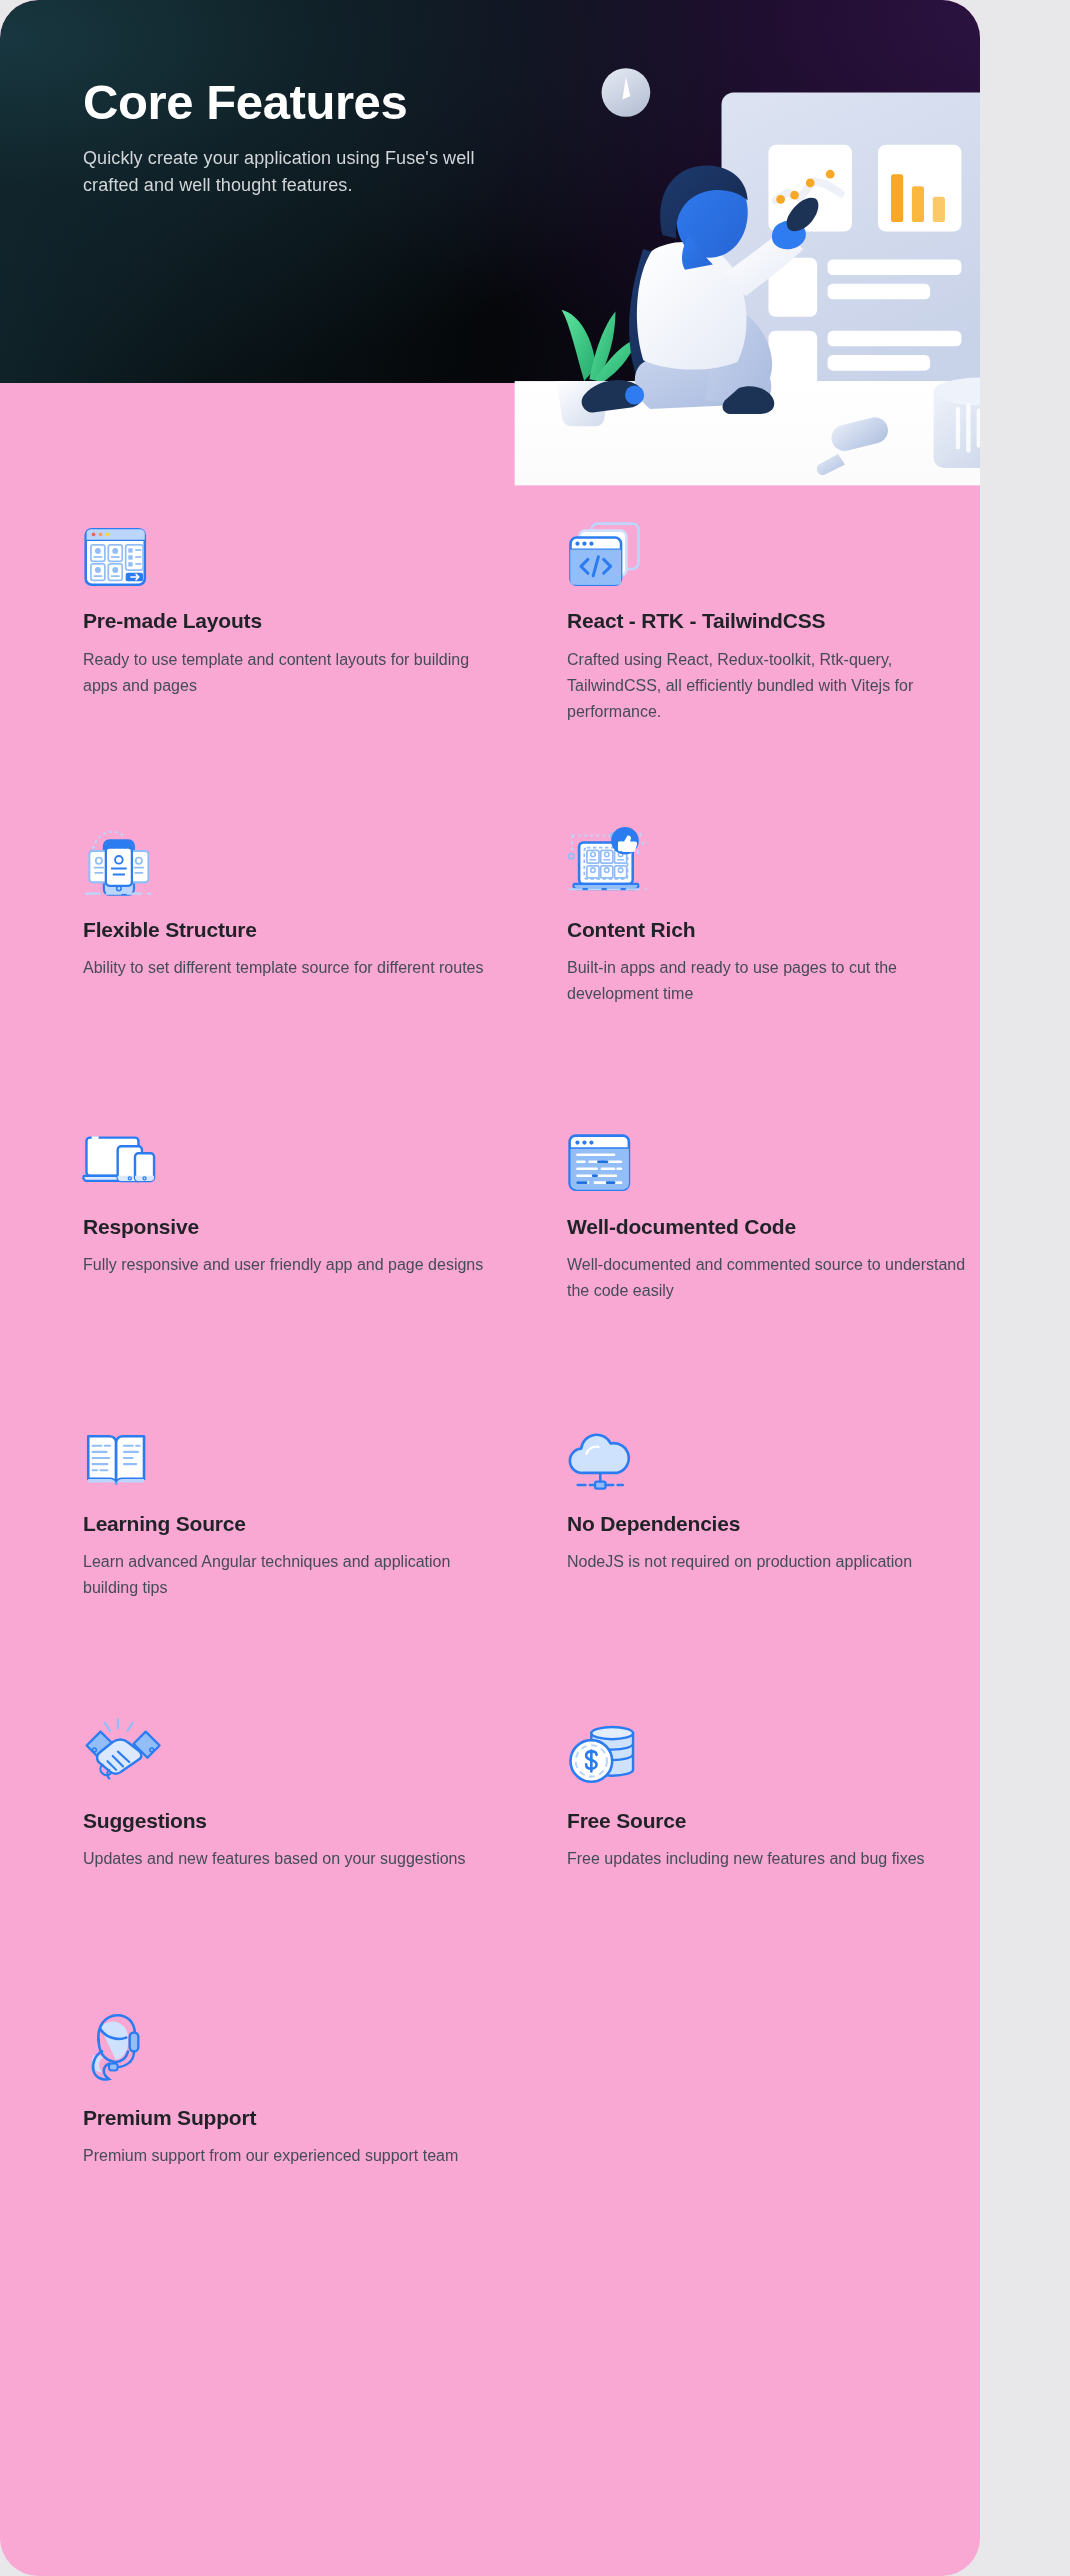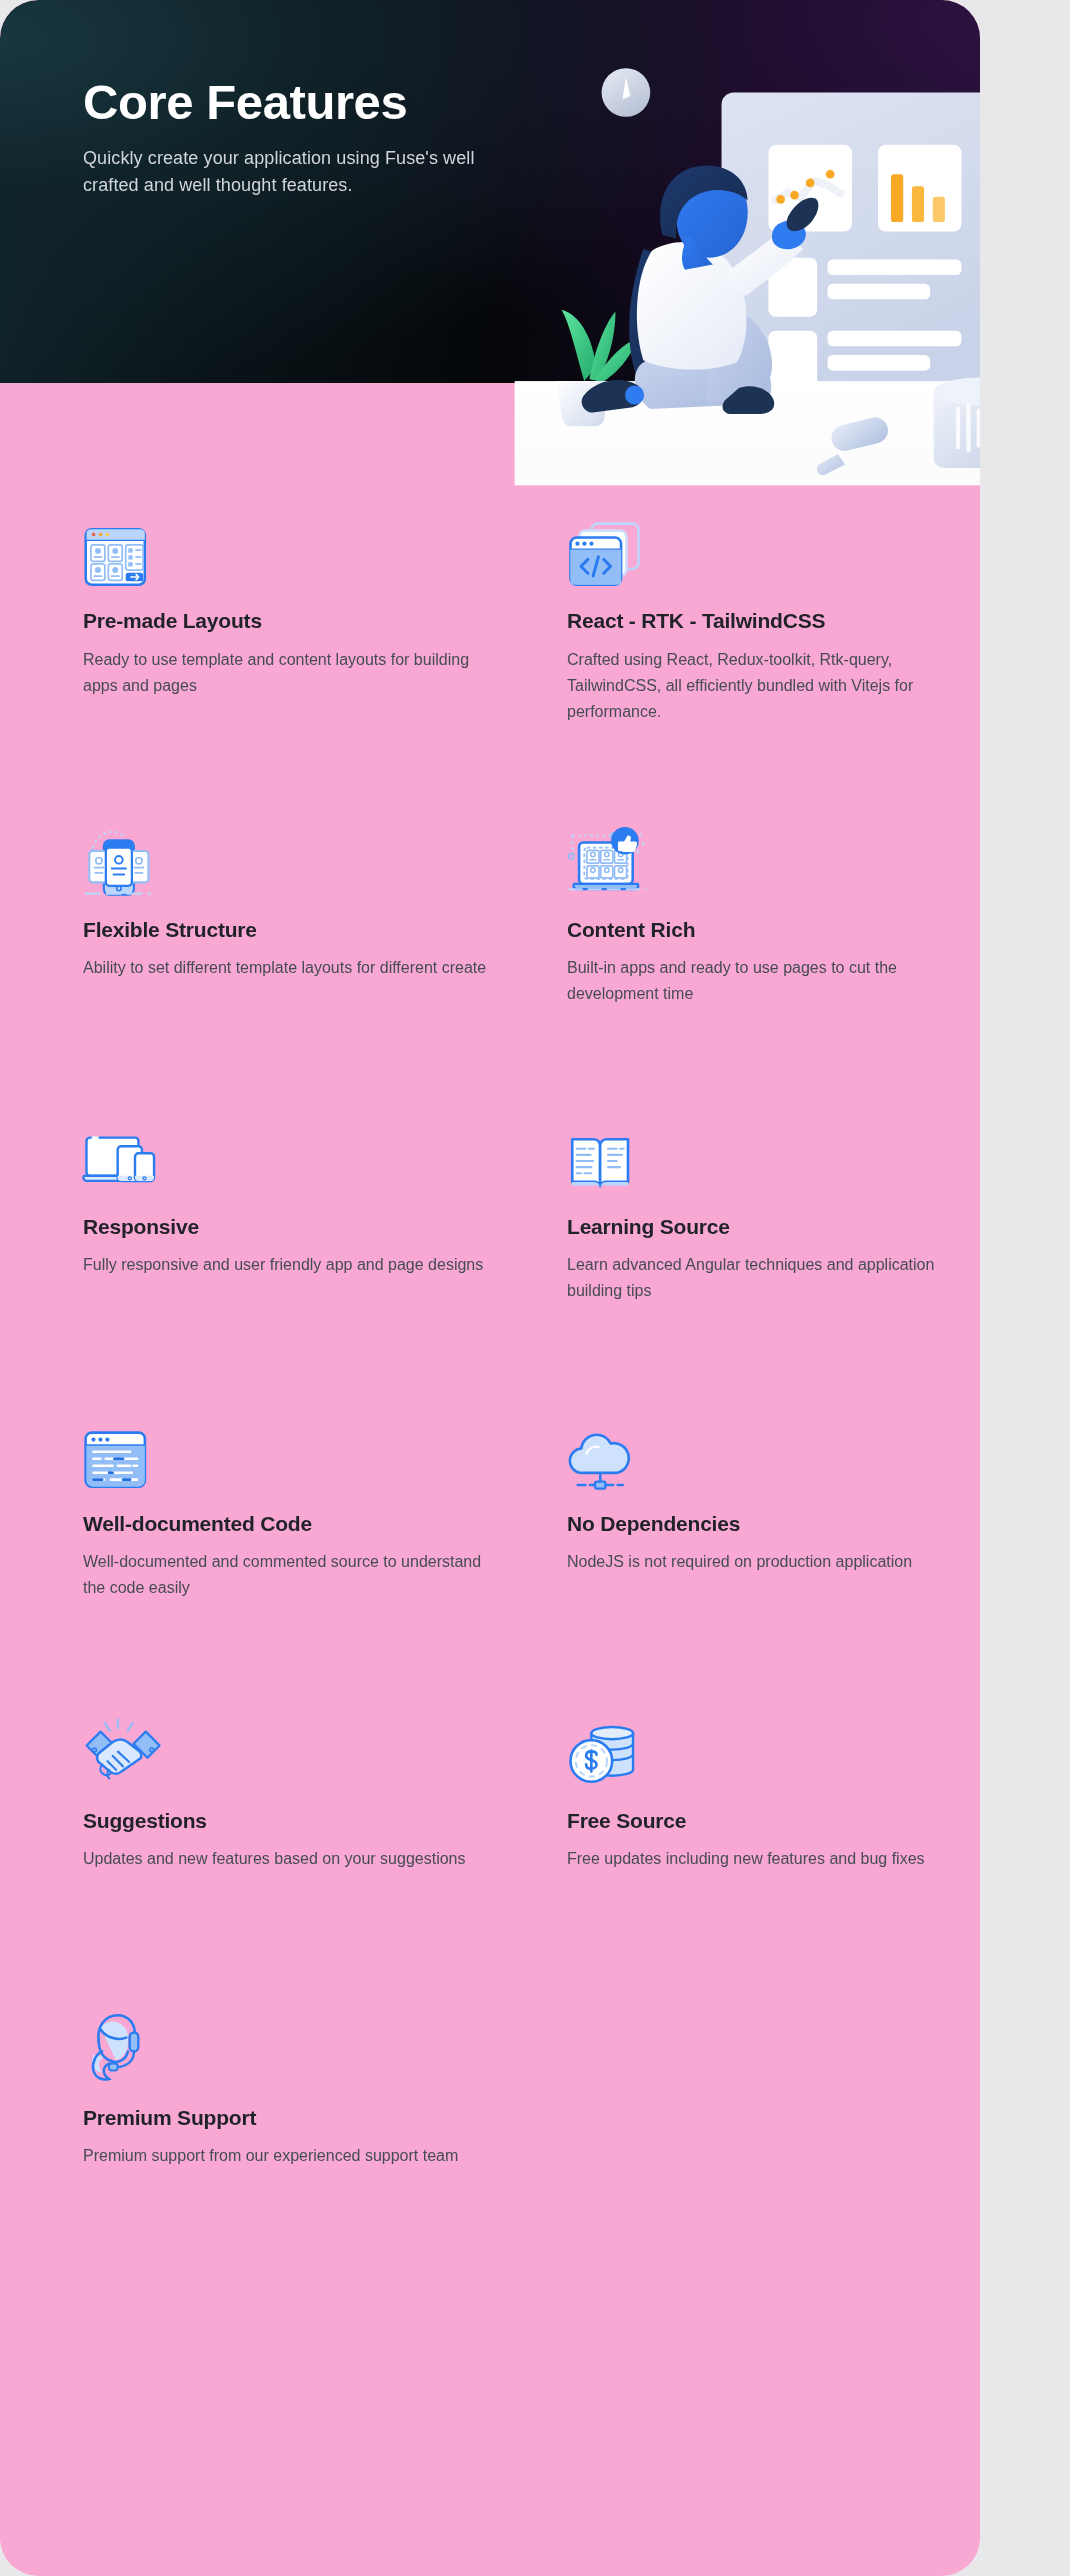--- a/index.html
+++ b/index.html
@@ -278,21 +278,21 @@
             <rect x="53" y="30" width="22" height="36" rx="4" fill="#ffffff" stroke="#93bdf7" stroke-width="2.4"></rect>
             <circle cx="64" cy="41" r="3.6" fill="none" stroke="#93bdf7" stroke-width="2"></circle>
             <path d="M58 49 h12 M59 55 h10" stroke="#93bdf7" stroke-width="2"></path>
             <rect x="26" y="26" width="30" height="44" rx="4" fill="#ffffff" stroke="#2b7cf0" stroke-width="2.6"></rect>
             <circle cx="41" cy="40" r="4.4" fill="none" stroke="#2b7cf0" stroke-width="2.2"></circle>
             <path d="M32 50 h18 M34 57 h14" stroke="#2b7cf0" stroke-width="2.2"></path>
             <path d="M2 79 h76" stroke="#bcd6fb" stroke-width="2.4" stroke-dasharray="18 6"></path>
           </svg>
         </div>
         <div class="card-title">Flexible Structure</div>
-        <div class="card-desc">Ability to set different template layouts for different create</div>
+        <div class="card-desc">Ability to set different template source for different routes</div>
       </div>
 
       <div class="card">
         <div class="card-icon">
           <svg width="83" height="73" viewBox="0 0 96 84">
             <path d="M6 12 h46 M6 12 v22" stroke="#bcd6fb" stroke-width="2.4" stroke-dasharray="3 4"></path>
             <circle cx="54" cy="12" r="3" fill="none" stroke="#93bdf7" stroke-width="2"></circle>
             <circle cx="5" cy="36" r="3" fill="none" stroke="#93bdf7" stroke-width="2"></circle>
             <rect x="14" y="20" width="62" height="48" rx="5" fill="#ffffff" stroke="#2b7cf0" stroke-width="3"></rect>
             <rect x="20" y="26" width="50" height="36" rx="3" fill="#ffffff" stroke="#93bdf7" stroke-width="2" stroke-dasharray="4 3"></rect>
@@ -336,35 +336,20 @@
             <path d="M60 48 h22 v2 a4 4 0 0 1 -4 4 h-14 a4 4 0 0 1 -4 -4 Z" fill="#dbe8fd"></path>
             <circle cx="71" cy="51" r="1.8" fill="none" stroke="#2b7cf0" stroke-width="1.4"></circle>
           </svg>
         </div>
         <div class="card-title">Responsive</div>
         <div class="card-desc">Fully responsive and user friendly app and page designs</div>
       </div>
 
       <div class="card">
         <div class="card-icon">
-          <svg width="68" height="61" viewBox="0 0 78 70">
-            <path d="M6 6 h24 a8 8 0 0 1 8 6 v48 a8 8 0 0 0 -8 -5 h-24 Z" fill="#ffffff" stroke="#2b7cf0" stroke-width="3" stroke-linejoin="round"></path>
-            <path d="M70 6 h-24 a8 8 0 0 0 -8 6 v48 a8 8 0 0 1 8 -5 h24 Z" fill="#ffffff" stroke="#2b7cf0" stroke-width="3" stroke-linejoin="round"></path>
-            <path d="M6 55 h24 a8 8 0 0 1 8 6 a8 8 0 0 0 -8 -2 h-24 Z" fill="#bcd6fb"></path>
-            <path d="M70 55 h-24 a8 8 0 0 0 -8 6 a8 8 0 0 1 8 -2 h24 Z" fill="#bcd6fb"></path>
-            <path d="M11 17 h10 M25 17 h6 M11 24 h16 M11 31 h13 M25 31 h5 M11 38 h17 M11 45 h5 M20 45 h8" stroke="#93bdf7" stroke-width="2.4" stroke-linecap="round"></path>
-            <path d="M47 17 h10 M61 17 h4 M47 24 h16 M47 31 h10 M47 38 h14" stroke="#93bdf7" stroke-width="2.4" stroke-linecap="round"></path>
-          </svg>
-        </div>
-        <div class="card-title">Learning Source</div>
-        <div class="card-desc">Learn advanced Angular techniques and application building tips</div>
-      </div>
-
-      <div class="card">
-        <div class="card-icon">
           <svg width="68" height="63" viewBox="0 0 78 72">
             <rect x="3" y="4" width="68" height="62" rx="7" fill="#ffffff" stroke="#2b7cf0" stroke-width="3"></rect>
             <path d="M3 19 h68" stroke="#2b7cf0" stroke-width="3"></path>
             <path d="M4 19 h67 v40 a7 7 0 0 1 -7 7 h-53 a7 7 0 0 1 -7 -7 Z" fill="#93bdf7"></path>
             <circle cx="12" cy="12" r="2.4" fill="#2b7cf0"></circle>
             <circle cx="20" cy="12" r="2.4" fill="#2b7cf0"></circle>
             <circle cx="28" cy="12" r="2.4" fill="#2b7cf0"></circle>
             <path d="M12 26 h42" stroke="#ffffff" stroke-width="3" stroke-linecap="round"></path>
             <path d="M12 34 h8 M26 34 h12 M44 34 h18" stroke="#ffffff" stroke-width="3" stroke-linecap="round"></path>
             <path d="M12 42 h22 M40 42 h14 M58 42 h4" stroke="#ffffff" stroke-width="3" stroke-linecap="round"></path>
@@ -375,20 +360,35 @@
             <path d="M12 58 h10" stroke="#1f6fe0" stroke-width="3" stroke-linecap="round"></path>
             <path d="M46 58 h8" stroke="#1f6fe0" stroke-width="3" stroke-linecap="round"></path>
           </svg>
         </div>
         <div class="card-title">Well-documented Code</div>
         <div class="card-desc">Well-documented and commented source to understand the code easily</div>
       </div>
 
       <div class="card">
         <div class="card-icon">
+          <svg width="68" height="61" viewBox="0 0 78 70">
+            <path d="M6 6 h24 a8 8 0 0 1 8 6 v48 a8 8 0 0 0 -8 -5 h-24 Z" fill="#ffffff" stroke="#2b7cf0" stroke-width="3" stroke-linejoin="round"></path>
+            <path d="M70 6 h-24 a8 8 0 0 0 -8 6 v48 a8 8 0 0 1 8 -5 h24 Z" fill="#ffffff" stroke="#2b7cf0" stroke-width="3" stroke-linejoin="round"></path>
+            <path d="M6 55 h24 a8 8 0 0 1 8 6 a8 8 0 0 0 -8 -2 h-24 Z" fill="#bcd6fb"></path>
+            <path d="M70 55 h-24 a8 8 0 0 0 -8 6 a8 8 0 0 1 8 -2 h24 Z" fill="#bcd6fb"></path>
+            <path d="M11 17 h10 M25 17 h6 M11 24 h16 M11 31 h13 M25 31 h5 M11 38 h17 M11 45 h5 M20 45 h8" stroke="#93bdf7" stroke-width="2.4" stroke-linecap="round"></path>
+            <path d="M47 17 h10 M61 17 h4 M47 24 h16 M47 31 h10 M47 38 h14" stroke="#93bdf7" stroke-width="2.4" stroke-linecap="round"></path>
+          </svg>
+        </div>
+        <div class="card-title">Learning Source</div>
+        <div class="card-desc">Learn advanced Angular techniques and application building tips</div>
+      </div>
+
+      <div class="card">
+        <div class="card-icon">
           <svg width="70" height="59" viewBox="0 0 80 68">
             <path d="M18 46 a14 14 0 0 1 -2 -28 a18 18 0 0 1 34 -6 a13 13 0 0 1 7 34 Z" fill="#cfe2fd" stroke="#2b7cf0" stroke-width="3" stroke-linejoin="round"></path>
             <path d="M22 24 a12 12 0 0 1 14 -8" stroke="#ffffff" stroke-width="2.6" fill="none" stroke-linecap="round"></path>
             <path d="M38 46 v12" stroke="#2b7cf0" stroke-width="3"></path>
             <rect x="32" y="56" width="12" height="8" rx="2" fill="#93bdf7" stroke="#2b7cf0" stroke-width="2.6"></rect>
             <path d="M12 60 h20 M44 60 h20" stroke="#2b7cf0" stroke-width="2.8" stroke-dasharray="9 5" stroke-linecap="round"></path>
           </svg>
         </div>
         <div class="card-title">No Dependencies</div>
         <div class="card-desc">NodeJS is not required on production application</div>

